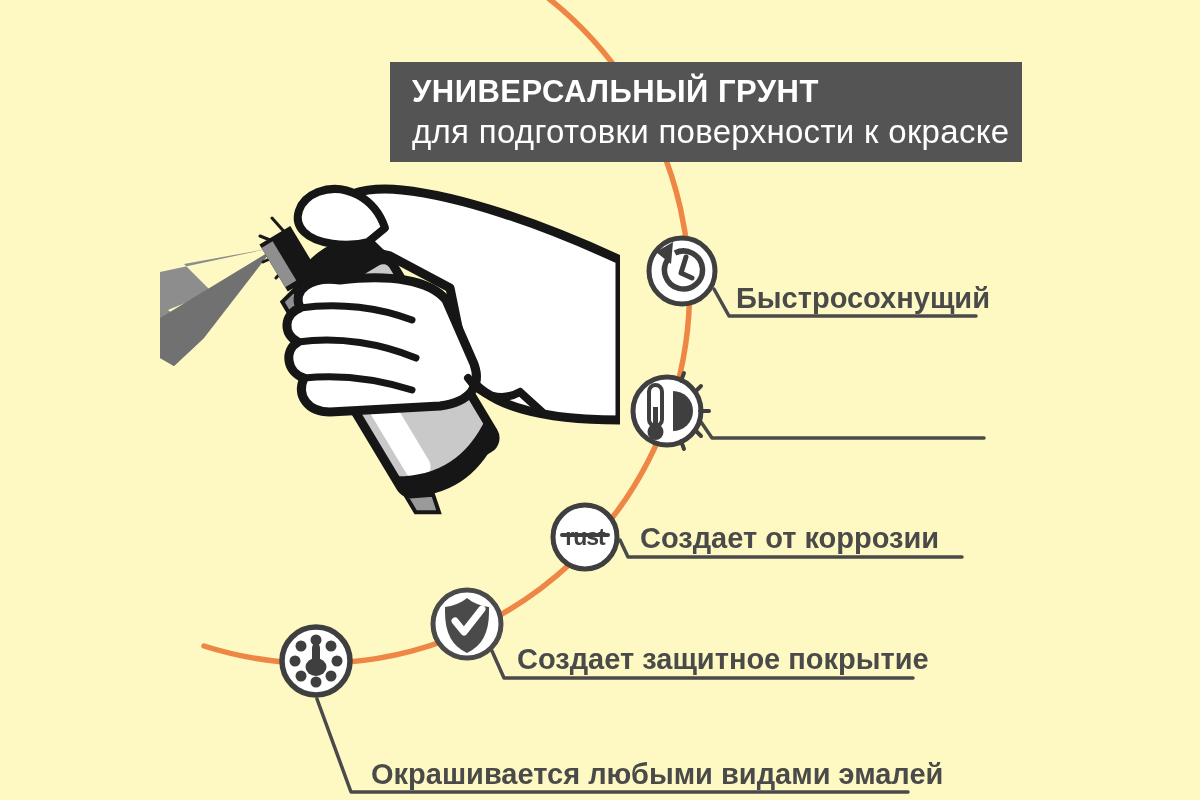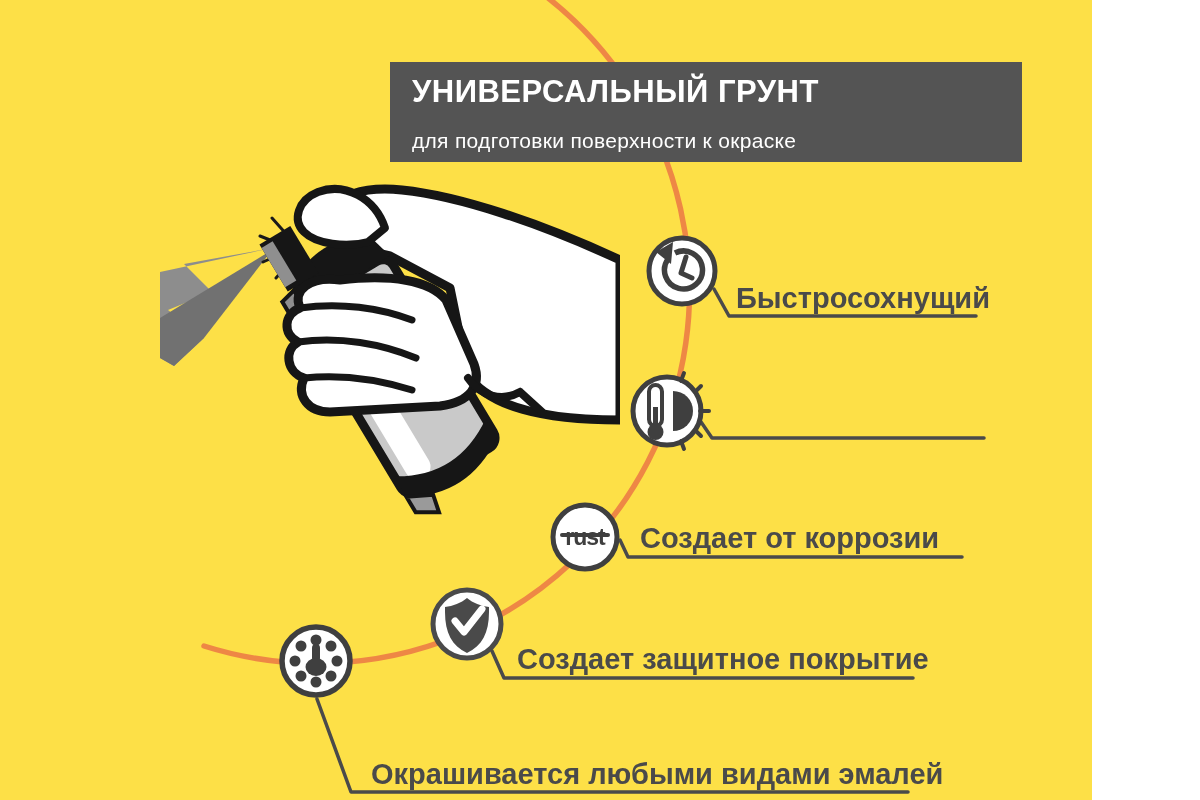--- a/index.html
+++ b/index.html
@@ -1,28 +1,28 @@
 <!DOCTYPE html>
 <html><head>
 <meta charset="utf-8">
 <style>
   html,body { margin:0; padding:0; background:#ffffff; }
   .stage {
-    position:relative; width:1092px; height:800px; overflow:hidden;
-    background:#fde047;
+    position:relative; width:1200px; height:800px; overflow:hidden;
+    background:#fef9c3;
     font-family:"Liberation Sans","DejaVu Sans",sans-serif;
   }
   .layer { position:absolute; left:0; top:0; z-index:1; }
   .header {
     position:absolute; left:390px; top:62px; width:632px; height:100px;
     background:#545454; color:#ffffff; box-sizing:border-box;
     padding:13px 0 0 22px; z-index:2;
   }
   .header-title { font-size:31px; font-weight:700; letter-spacing:0.5px; line-height:1.1; }
-  .header-subtitle { font-size:21px; font-weight:400; letter-spacing:0.3px; margin-top:20px; }
+  .header-subtitle { font-size:33px; font-weight:400; letter-spacing:0.3px; margin-top:4px; }
   .feature-label {
     position:absolute; z-index:2; white-space:nowrap;
     font-size:29px; font-weight:700; color:#4a4a4a; letter-spacing:0px;text-align:right;
   }
   #fl1 { left:736px; top:282px; }
   #fl2 { left:711px; top:400px; }
   #fl3 { left:640px; top:522px; }
   #fl4 { left:517px; top:643px; }
   #fl5 { left:371px; top:758px; }
   svg { display:block; }

